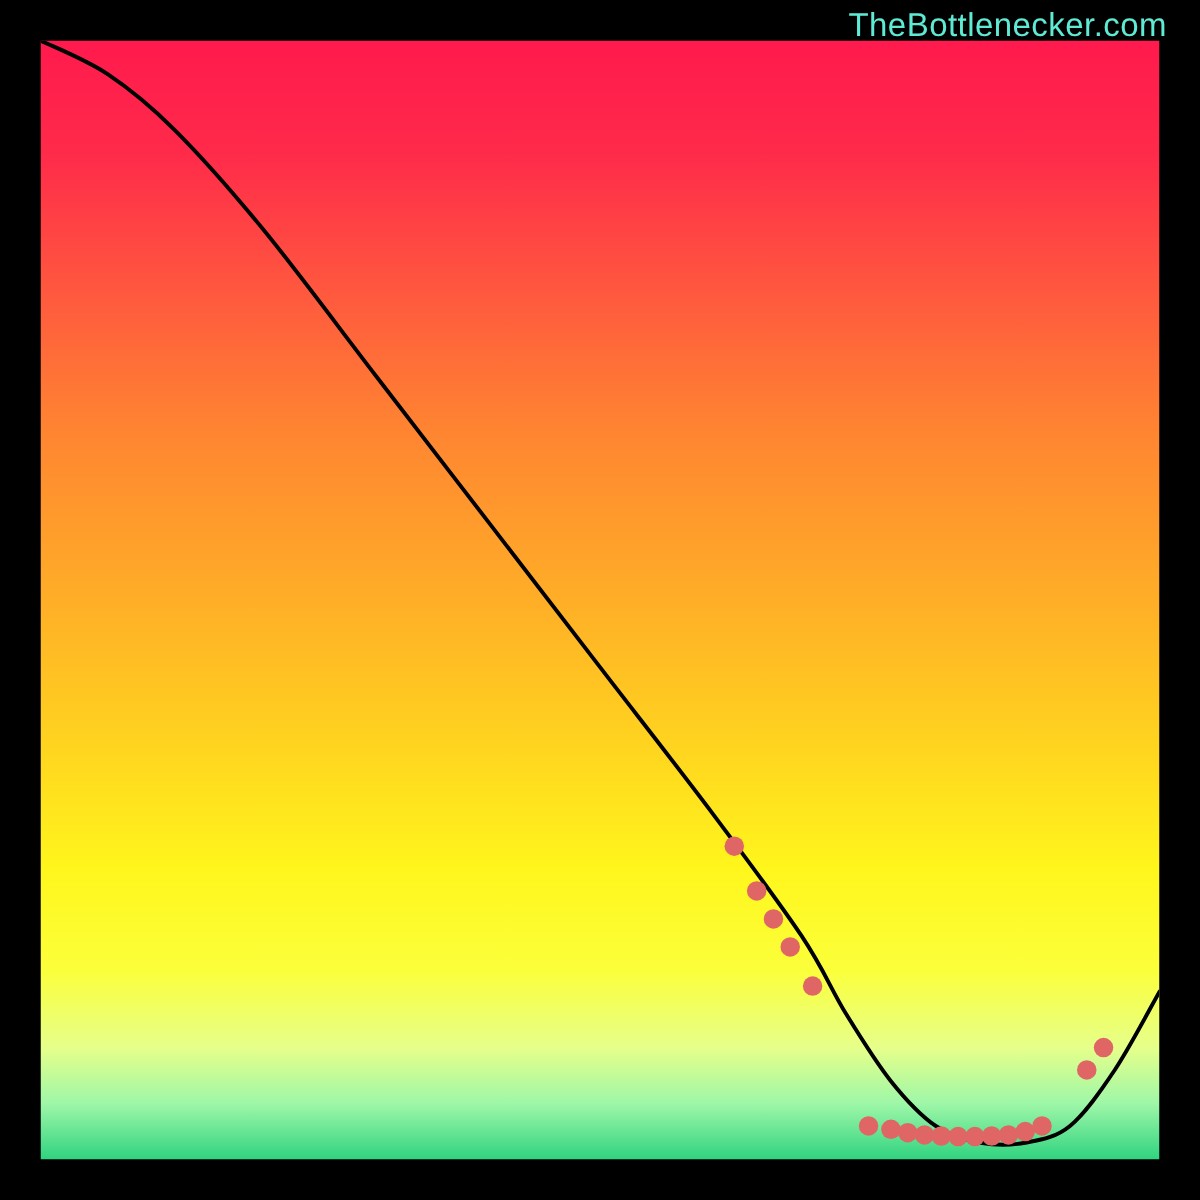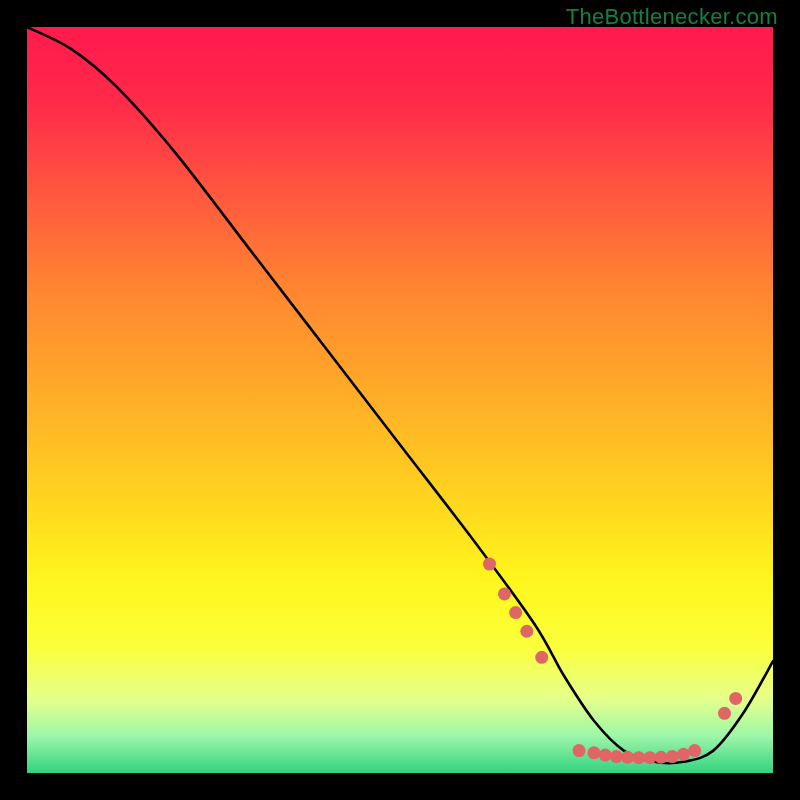--- a/index.html
+++ b/index.html
@@ -44,21 +44,21 @@
     );
   }
   .curve {
     position: absolute;
     inset: 0;
   }
   .watermark {
     position: absolute;
     top: 4px;
     right: 22px;
-    color: #15803d;
+    color: #5eead4;
     font-size: 22px;
     letter-spacing: 0.3px;
     user-select: none;
   }
 </style>
 </head>
 <body>
 
 <div class="stage">
 

